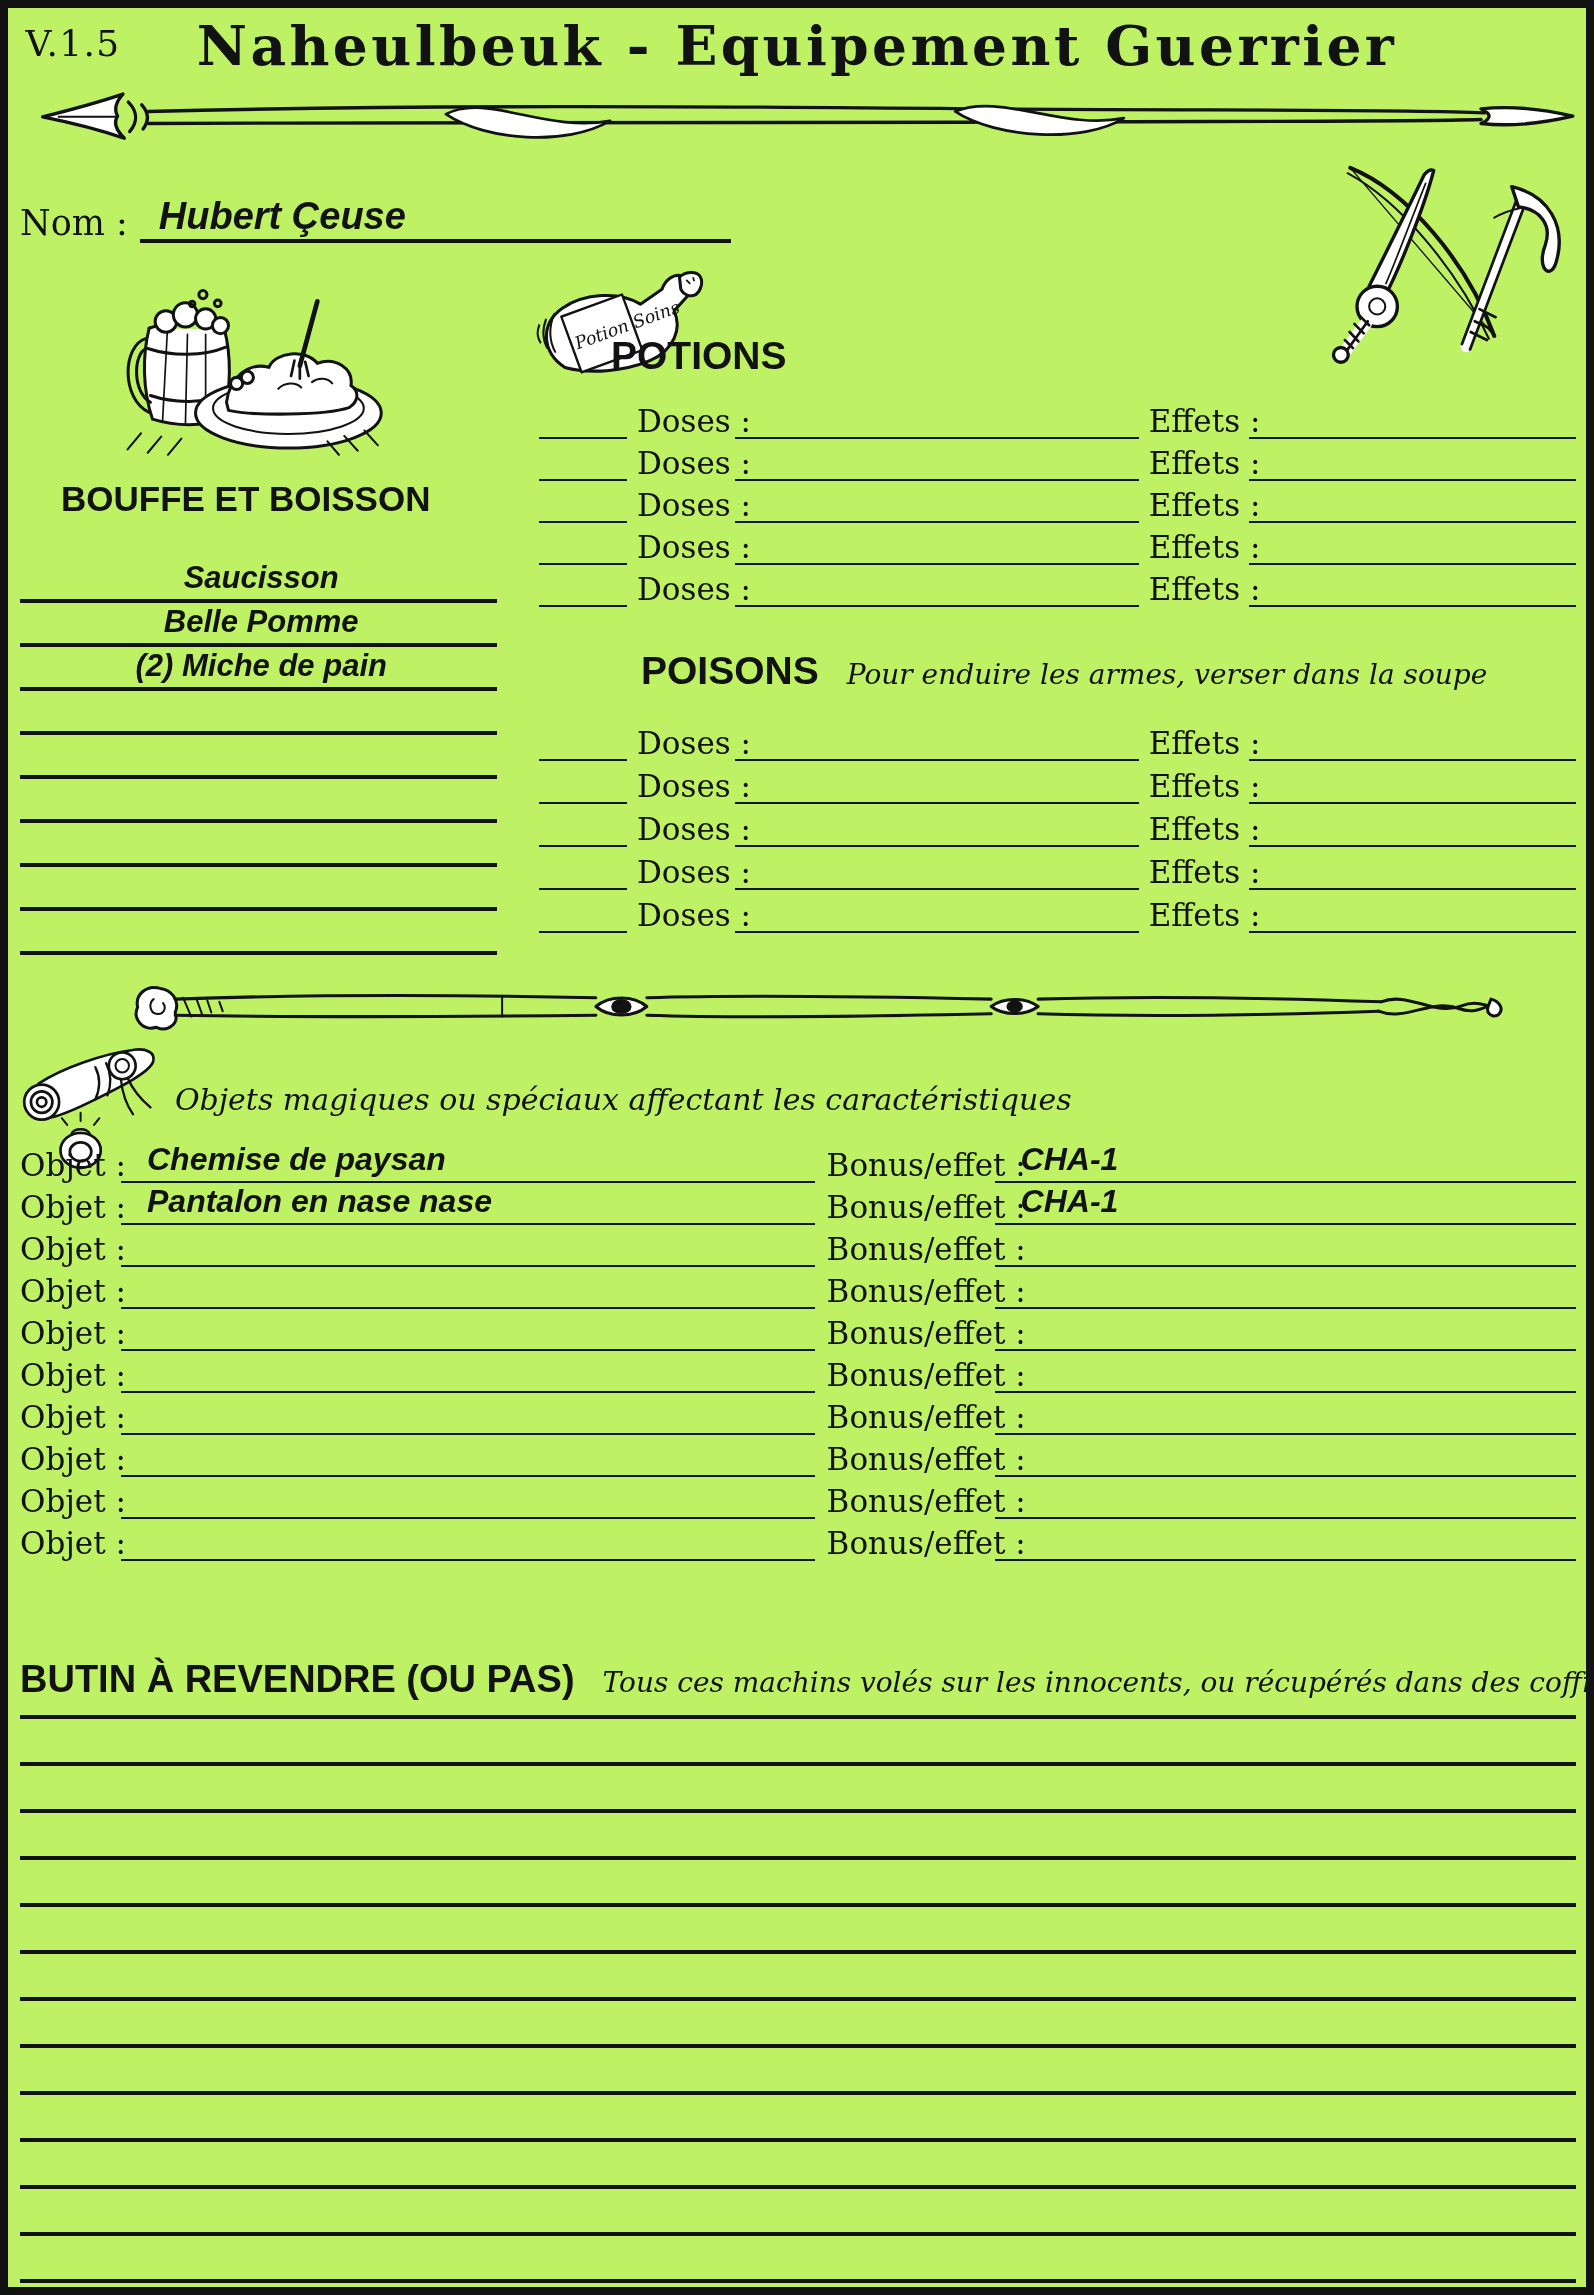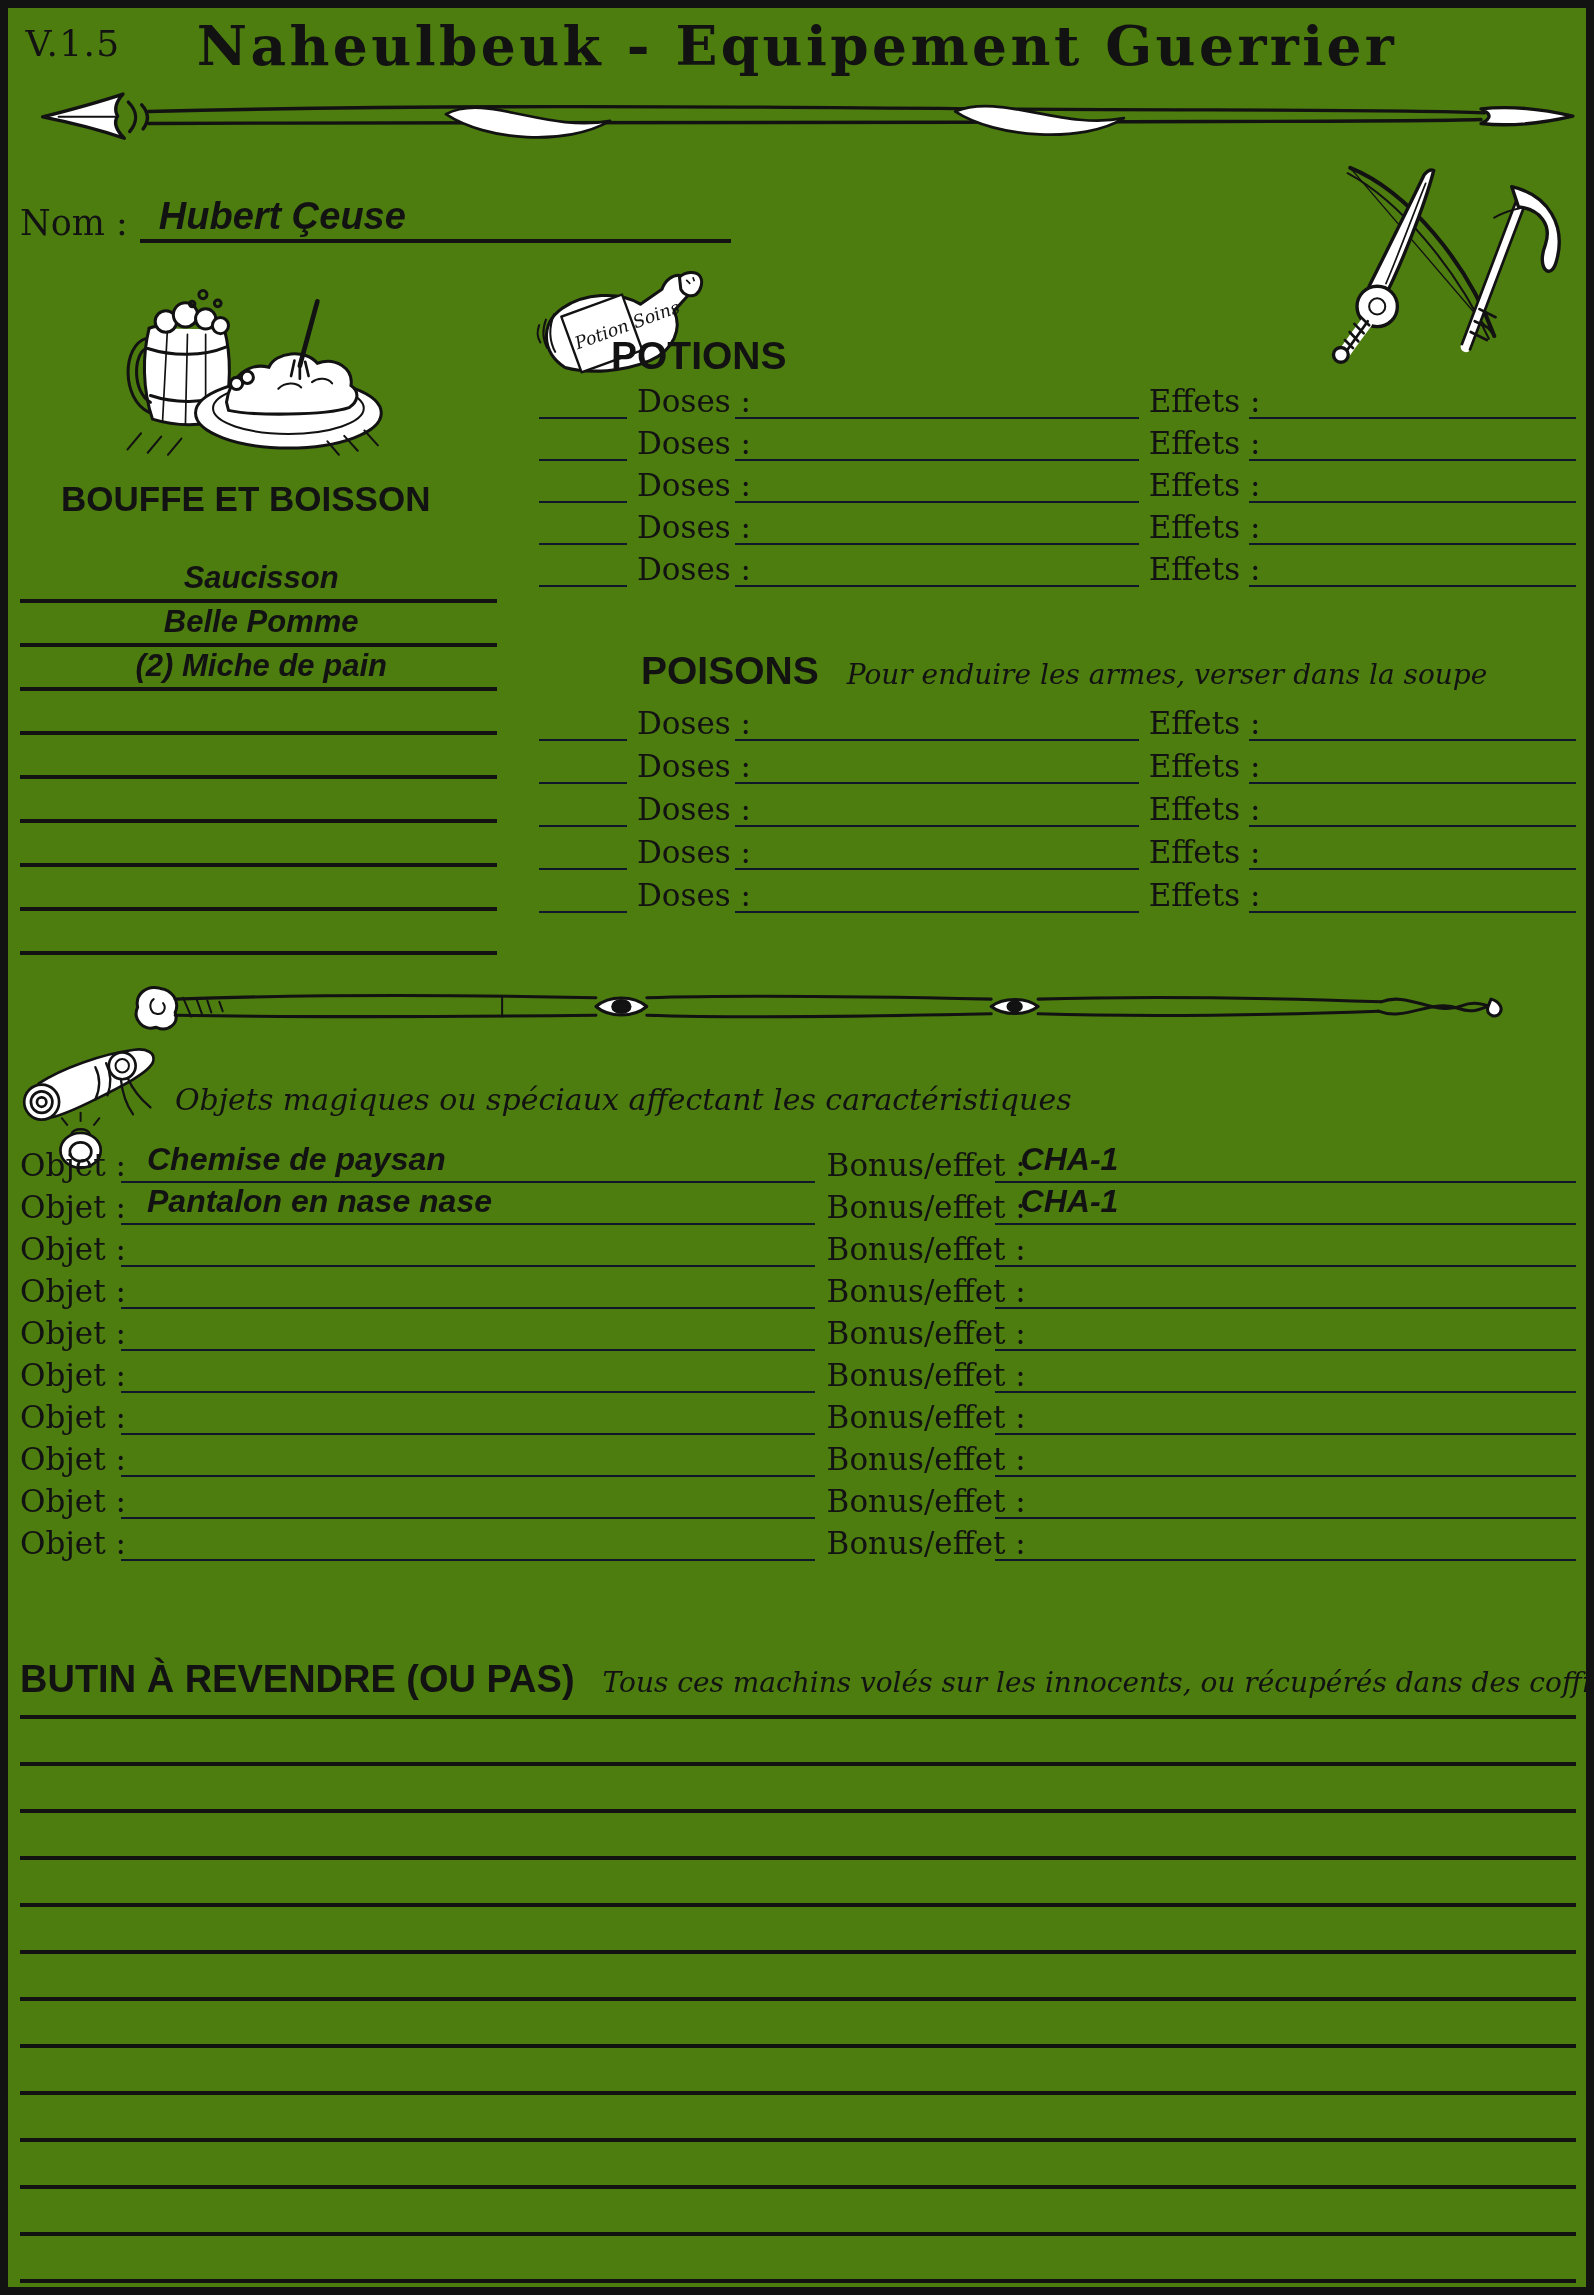--- a/index.html
+++ b/index.html
@@ -1,17 +1,17 @@
 <!DOCTYPE html>
 <html style="font-size:10.8px"><head>
 <meta charset="utf-8">
 <style>
   html,body{margin:0;padding:0;background:#d8d8d8;}
   .page{
-    position:relative; width:1594px; height:2295px; background:#4d7c0f;
+    position:relative; width:1594px; height:2295px; background:#bef264;
     border:8px solid #121212; box-sizing:border-box; overflow:hidden;
     font-family:"DejaVu Serif",serif; color:#121212;
   }
   .abs{position:absolute;}
   
   .version{left:17.5px; top:15px; font-size:36px; letter-spacing:1.3px;}
   .title{left:0; right:0; top:5.4px; text-align:center; font-weight:bold;
          font-size:55px; letter-spacing:3.4px; font-family:"DejaVu Serif",serif;}
   
   .h1{font-family:"Liberation Sans",sans-serif; font-weight:bold; letter-spacing:0px; white-space:nowrap;}
@@ -19,21 +19,21 @@
   .hdr-flex{display:flex; align-items:baseline; gap:28px;}
   
   .lbl{font-family:"DejaVu Serif",serif; font-size:31px; white-space:nowrap;}
   .hand{font-family:Liberation Sans, sans-serif; font-style:italic; font-weight:bold; white-space:nowrap;}
   
   .nom-row{left:12px; top:181px; width:711px; height:54px; display:flex; align-items:flex-end;}
   .nom-row .lbl{font-size:35px; padding-right:12px;}
   .nom-line{flex:1; border-bottom:4.7px solid #121212; display:flex; align-items:flex-end;}
   .nom-line .hand{font-size:38px; padding:0 0 1.3px 19px;}
   
-  .dose-rows{display:flex; flex-direction:column;}
+  .dose-rows{display:flex; flex-direction:column;margin-top:20px;}
   .pot-rows{left:531px; right:10px; top:369px;}
   .poi-rows{left:531px; right:10px; top:690px;}
   .dose-row{height:42px; display:flex; align-items:flex-end;}
   .poi-rows .dose-row{height:43px;}
   .line{border-bottom:2px solid #0f172a;text-align:center;}
   .stub{width:88px;}
   .dose-row .lbl{margin-left:10px; width:91px;}
   .dline1{width:404px; margin-left:6.7px; display:flex; align-items:flex-end;}
   .dose-row .lbl2{margin-left:10px; width:94px;}
   .dline2{flex:1; margin-left:6.7px; display:flex; align-items:flex-end;}

